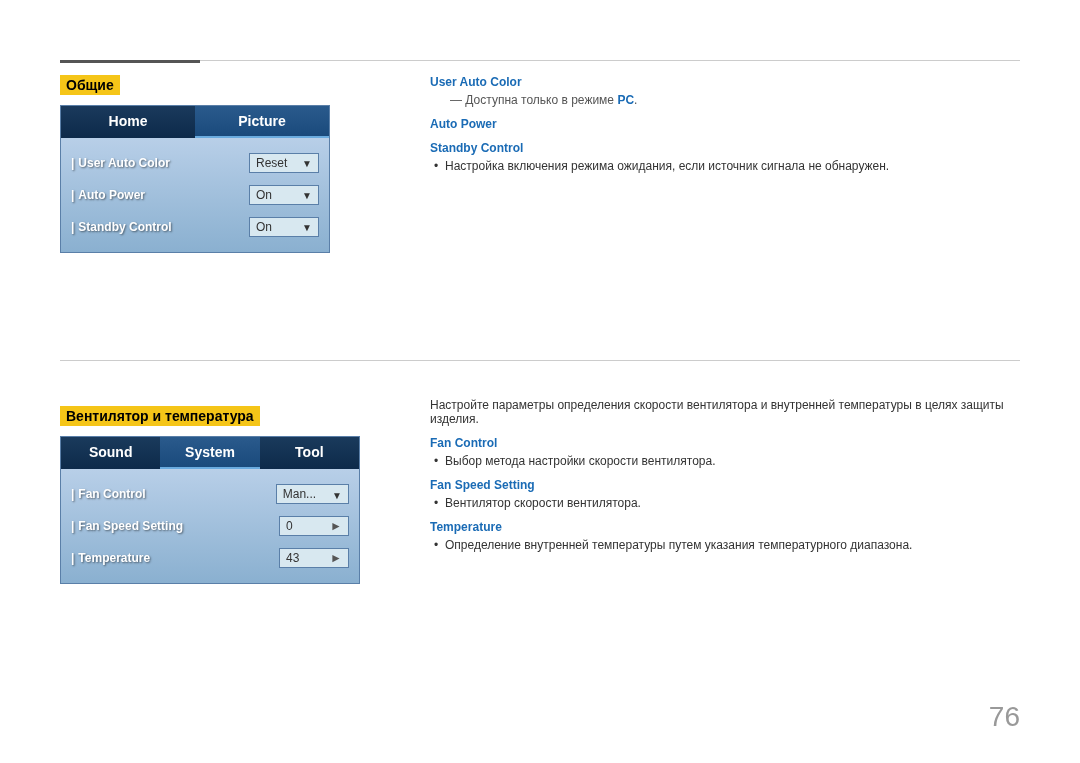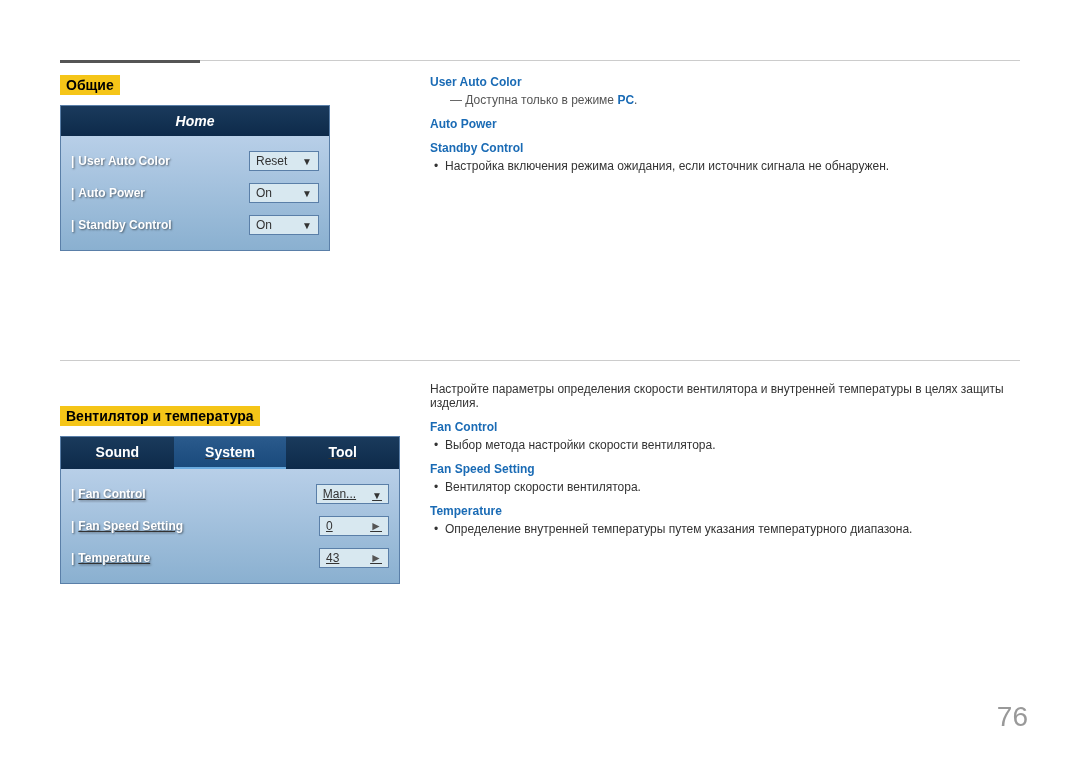--- a/index.html
+++ b/index.html
@@ -58,21 +58,20 @@
       display: flex;
       background: linear-gradient(to bottom, #1a3a5c, #0d2a4a);
     }
     .ui-panel-tab {
       flex: 1;
       text-align: center;
       padding: 7px 0;
       color: #fff;
       font-size: 14px;
       font-weight: bold;
-      font-style: italic;
     }
     .ui-panel-tab.active {
       background: linear-gradient(to bottom, #2a5a8c, #1a4a7c);
       border-bottom: 2px solid #6aabdf;
     }
     .ui-panel-body {
       background: linear-gradient(to bottom, #b8cfe8, #8ab0d0);
       padding: 8px 0;
     }
     .ui-row {
@@ -164,24 +163,23 @@
       color: #000;
       font-size: 14px;
       font-weight: bold;
       padding: 2px 6px;
       display: inline-block;
       margin-bottom: 10px;
     }
 
     
     .ui-panel-fan {
-      width: 340px;
+      width: 300px;
       border: 1px solid #5a7fa8;
       overflow: hidden;
-      text-decoration: underline;
     }
     .ui-panel-header-fan {
       display: flex;
       background: linear-gradient(to bottom, #1a3a5c, #0d2a4a);
     }
     .ui-panel-tab-fan {
       flex: 1;
       text-align: center;
       padding: 7px 0;
       color: #fff;
@@ -235,30 +233,30 @@
     }
     .ui-control-arrow-right {
       color: #555;
       font-size: 12px;
       margin-left: 4px;
     }
 
     
     .desc2 {
       position: absolute;
-      top: 382px;
+      top: 398px;
       left: 430px;
       right: 60px;
     }
 
     
     .page-number {
       position: absolute;
       bottom: 30px;
-      right: 52px;
+      right: 60px;
       font-size: 28px;
       color: #999;
     }
 
     
     .mid-rule {
       position: absolute;
       top: 360px;
       left: 60px;
       right: 60px;
@@ -272,20 +270,21 @@
 <div class="top-rule"></div>
 <div class="top-rule-left"></div>
 
 <div class="section1">
   <div class="section-title-general">Общие</div>
   
   
   <div class="ui-panel">
     <div class="ui-panel-header">
       <div class="ui-panel-tab">Home</div>
+      <div class="ui-panel-tab active">Picture</div>
     </div>
     <div class="ui-panel-body">
 
       <div class="ui-row">
         <div class="ui-row-label">User Auto Color</div>
         <div class="ui-control">
           <span class="ui-control-text">Reset</span>
           <span class="ui-control-arrow">▼</span>
         </div>
       </div>

